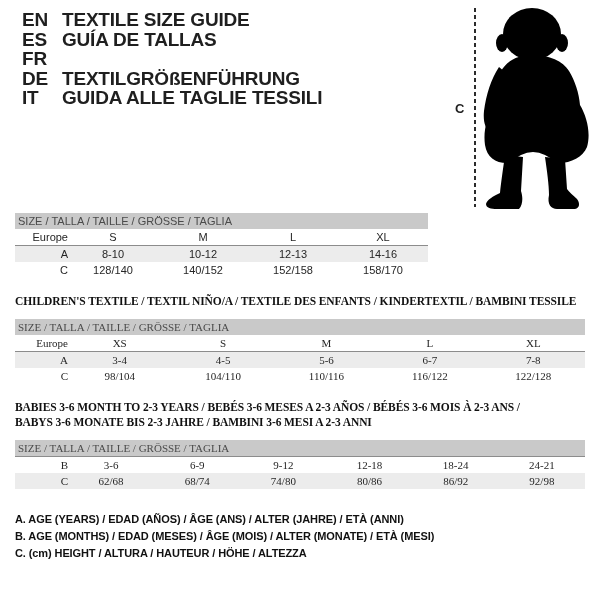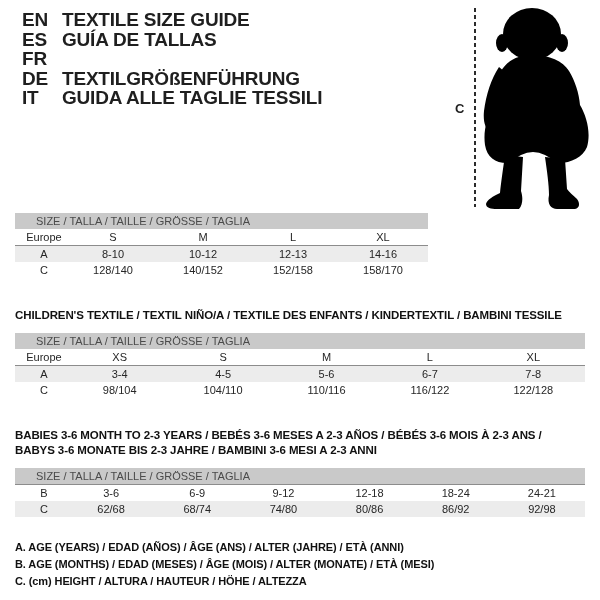--- a/index.html
+++ b/index.html
@@ -18,30 +18,30 @@
   }
   .measure-label{position:absolute;left:455px;top:101px;font-size:13px;font-weight:bold;}
   .silhouette{position:absolute;left:483px;top:5px;}
   
   .content{position:absolute;left:15px;top:213px;width:570px;}
   .sec-title{
     font-size:11.5px;font-weight:bold;letter-spacing:-0.1px;color:#111;
     margin:0 0 10px 0;line-height:15px;white-space:pre-line;
   }
   .sec{margin:0;}
-  .sec + .sec{margin-top:30px;}
+  .sec + .sec{margin-top:16px;font-family:Liberation Serif, serif;}
   .size-table{margin:0;}
   .size-table .bar{
     background:#c9c9c9;color:#4a4a4a;font-size:11px;height:16px;line-height:16px;
-    padding-left:21px;box-sizing:border-box;
+    padding-left:3px;box-sizing:border-box;
   }
   .size-table .bar.underline{border-bottom:1px solid #8c8c8c;height:17px;}
   .size-table table{border-collapse:collapse;table-layout:fixed;width:100%;font-size:11px;color:#262626;}
   .size-table td{height:16px;padding:0;text-align:center;overflow:hidden;white-space:nowrap;}
-  .size-table td.lbl{width:48px;text-align:center;padding-left:5px;}
+  .size-table td.lbl{width:48px;text-align:right;padding-left:5px;}
   .size-table tr.alt{background:#ececec;}
   .size-table[data-table="0"] tr:first-child td,
   .size-table[data-table="1"] tr:first-child td{border-bottom:1px solid #8c8c8c;}
   .t-junior{width:413px;}
   .t-children,.t-babies{width:570px;}
   
   .footnotes{margin-top:22px;font-weight:bold;font-size:11px;line-height:17px;letter-spacing:-0.1px;color:#111;}
 </style>
 </head>
 <body>

